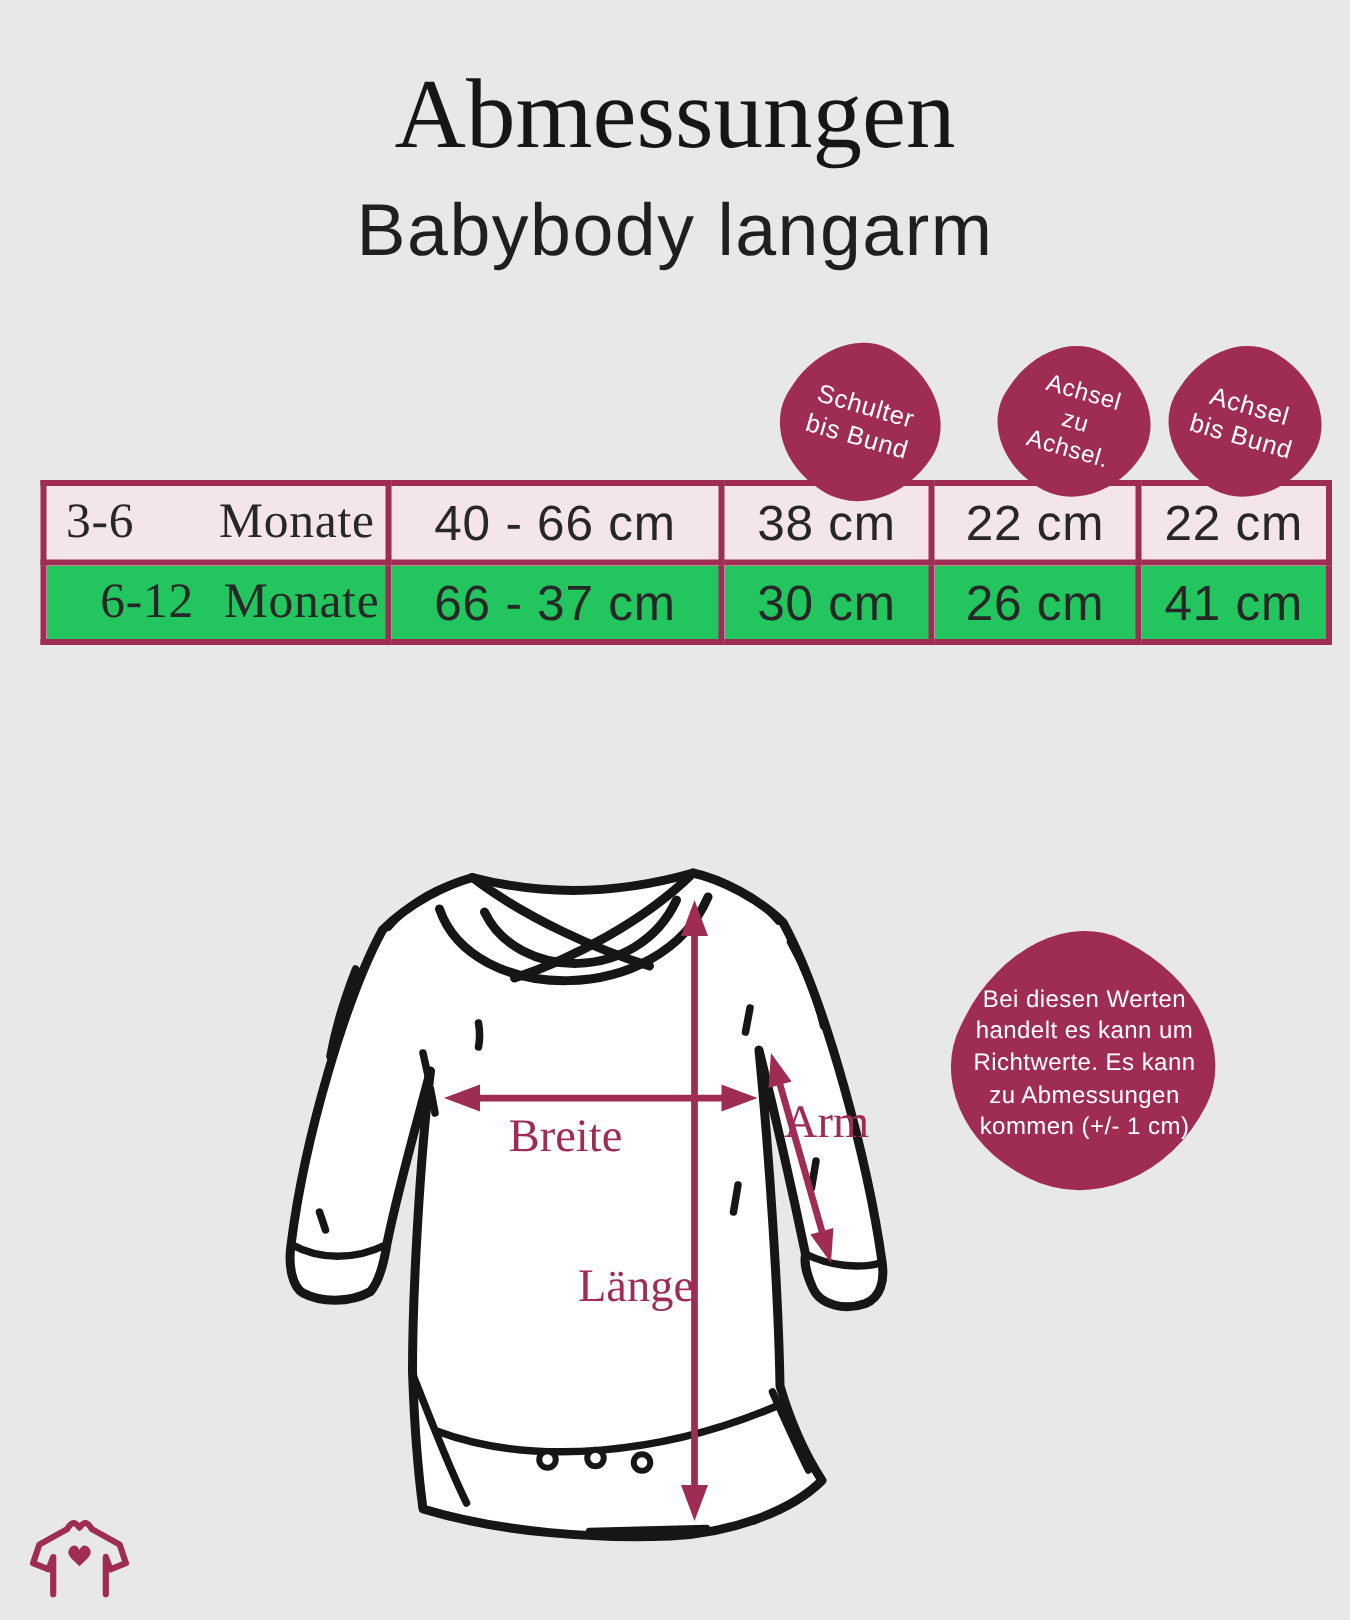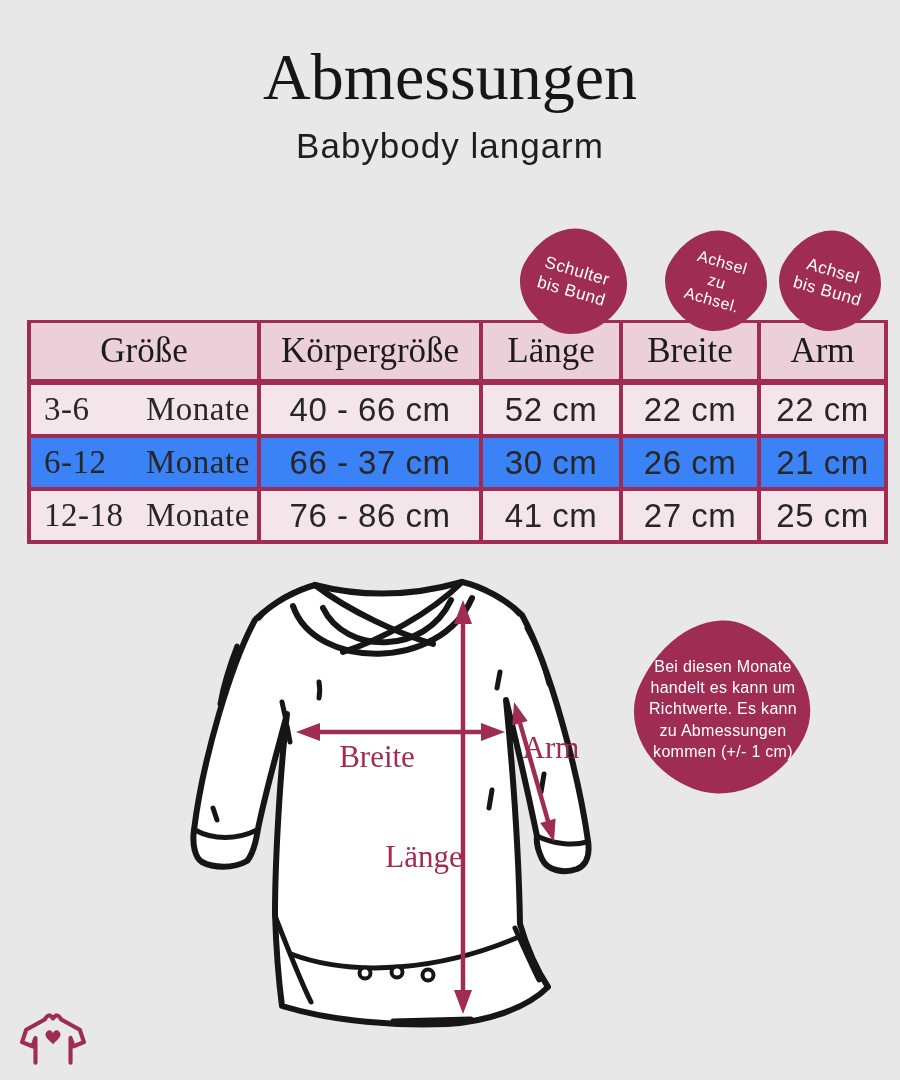--- a/index.html
+++ b/index.html
@@ -10,21 +10,21 @@
     color:#1a1a1a;
   }
   
   .title{
     position:absolute;left:0;top:42px;width:900px;text-align:center;
     font-family:"Liberation Serif",serif;font-size:66px;line-height:1.05;
     color:#161616;letter-spacing:0;
   }
   .subtitle{
     position:absolute;left:0;top:126px;width:900px;text-align:center;
-    font-weight:300;font-size:35px;letter-spacing:1px;color:#1f1f1f;
+    font-weight:300;font-size:49px;letter-spacing:1px;color:#1f1f1f;
   }
   
   .stamp{
     position:absolute;border-radius:50%;background:#9e2c53;color:#fff;
     display:flex;align-items:center;justify-content:center;text-align:center;
     z-index:3;
   }
   .stamp::before{
     content:"";position:absolute;inset:-3px;background:#9e2c53;
     border-radius:44% 56% 48% 52% / 55% 45% 57% 43%;
@@ -43,21 +43,21 @@
   }
   .size-table td{
     border:4px solid #9e2c53;text-align:center;vertical-align:middle;
     overflow:hidden;white-space:nowrap;
   }
   .size-table tr.head td{
     border-top-width:3px;border-bottom-width:6px;background:#ebd0da;
     height:54px;font-family:"Liberation Serif",serif;font-size:35px;color:#1b1b1b;
   }
   .size-table tr.r1 td{background:#f4e5eb;}
-  .size-table tr.r2 td{background:#3b82f6;}
+  .size-table tr.r2 td{background:#22c55e;text-align:center;}
   .size-table tr.r3 td{background:#f4e5eb;}
   .size-table tr.data td{height:47px;font-weight:300;font-size:33px;color:#272727;letter-spacing:.5px;}
   .size-table td.sizecell{
     text-align:left;padding-left:13px;
     font-family:"Liberation Serif",serif;font-weight:400;font-size:32px;color:#161616;letter-spacing:0;
   }
   .sizecell .range{display:inline-block;min-width:102px;}
   
   .drawing{position:absolute;left:175px;top:572px;width:420px;height:458px;z-index:1;}
   .measure-label{
@@ -110,53 +110,37 @@
 
 <table class="size-table">
   <colgroup>
     <col style="width:230px">
       <col style="width:222px">
       <col style="width:140px">
       <col style="width:138px">
       <col style="width:127px">
   </colgroup>
   <tbody>
-    <tr class="head">
-      <td>Größe</td>
-      <td>Körpergröße</td>
-      <td>Länge</td>
-      <td>Breite</td>
-      <td>Arm</td>
-    </tr>
     <tr class="data r1">
       <td class="sizecell">
         <span class="range">3-6</span><span>Monate</span>
       </td>
       <td>40 - 66 cm</td>
-      <td>52 cm</td>
+      <td>38 cm</td>
       <td>22 cm</td>
       <td>22 cm</td>
     </tr>
     <tr class="data r2">
       <td class="sizecell">
         <span class="range">6-12</span><span>Monate</span>
       </td>
       <td>66 - 37 cm</td>
       <td>30 cm</td>
       <td>26 cm</td>
-      <td>21 cm</td>
-    </tr>
-    <tr class="data r3">
-      <td class="sizecell">
-        <span class="range">12-18</span><span>Monate</span>
-      </td>
-      <td>76 - 86 cm</td>
       <td>41 cm</td>
-      <td>27 cm</td>
-      <td>25 cm</td>
     </tr>
   </tbody>
 </table>
 
 <svg class="drawing" viewBox="0 0 420 458" xmlns="http://www.w3.org/2000/svg">
 
   <path d="M80 48
            C98 30 122 18 140 13
            C190 26 238 24 287 10
            C306 14 332 28 347 43
@@ -230,21 +214,21 @@
     <polygon points="379,270 365.2,251.0 380.6,246.6" stroke="none"></polygon>
   </g>
 </svg>
 
 <span class="measure-label" id="label-breite">Breite</span>
 <span class="measure-label" id="label-laenge">Länge</span>
 <span class="measure-label" id="label-arm">Arm</span>
 
 <div class="note-blob">
   <div class="note-text">
-    <div>Bei diesen Monate</div>
+    <div>Bei diesen Werten</div>
     <div>handelt es kann um</div>
     <div>Richtwerte. Es kann</div>
     <div>zu Abmessungen</div>
     <div>kommen (+/- 1 cm)</div>
   </div>
 </div>
 
 <svg class="logo" viewBox="0 0 64 52" xmlns="http://www.w3.org/2000/svg">
   <path d="M15 50 L15 26 L12 34 L2 30 L6 18 L24 8 C27 3 29 3 32 7 C35 3 37 3 40 8 L58 18 L62 30 L52 34 L49 26 L49 50" fill="none" stroke="#9e2c53" stroke-width="4" stroke-linejoin="round" stroke-linecap="round"></path>
   <path d="M32 32 C27 27 23 24.5 25.5 20.5 C27.8 17.2 31 18.5 32 21.5 C33 18.5 36.2 17.2 38.5 20.5 C41 24.5 37 27 32 32 Z" fill="#9e2c53" stroke="none"></path>

